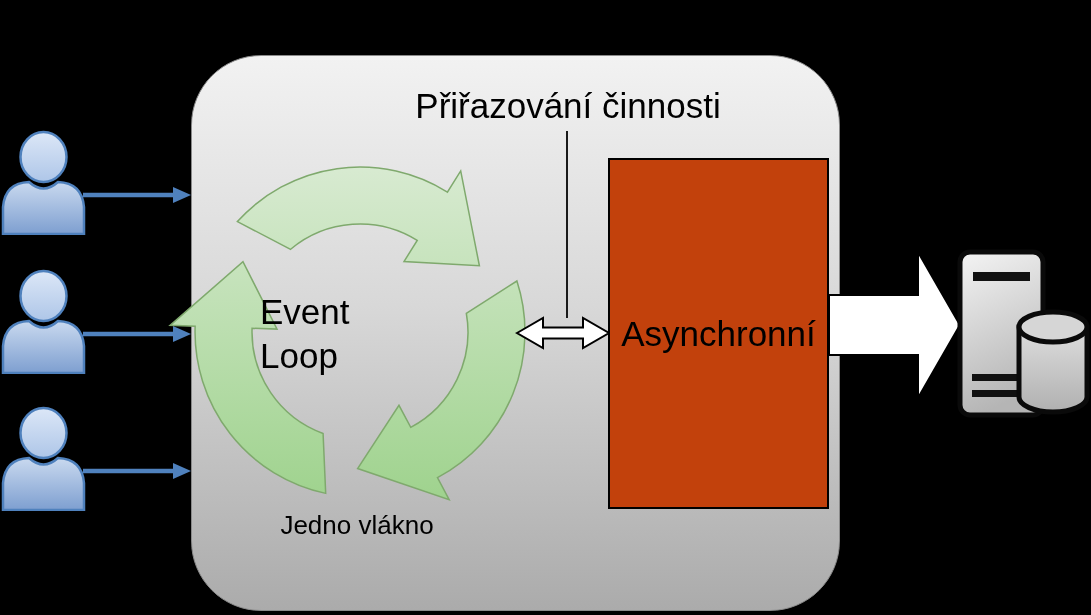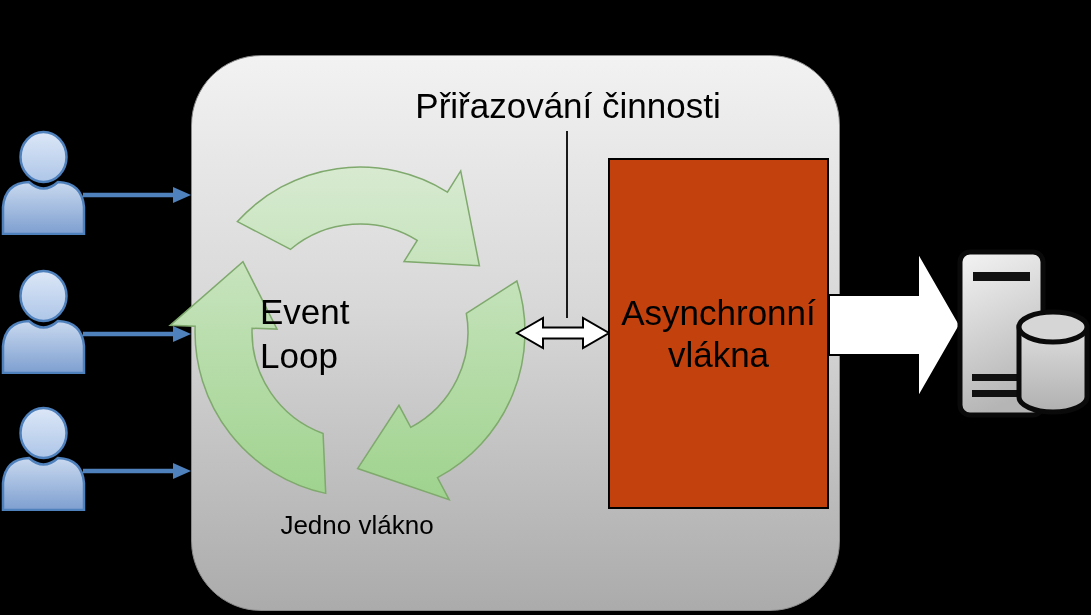--- a/index.html
+++ b/index.html
@@ -146,21 +146,20 @@
   </div>
 
   <div class="abs" id="single-thread-label">Jedno vlákno</div>
 
   <svg class="abs" id="exchange-arrow" width="96" height="34" viewBox="0 0 96 34">
     <polygon points="2,17 28,2 28,11.5 68,11.5 68,2 94,17 68,32 68,22.5 28,22.5 28,32" fill="#ffffff" stroke="#000000" stroke-width="2"></polygon>
   </svg>
 
   <div class="abs" id="async-box">
     <div>Asynchronní</div>
-    <div>vlákna</div>
   </div>
 
   <svg class="abs" id="io-arrow" width="135" height="150" viewBox="0 0 135 150">
     <polygon points="1,45 90,45 90,2 132,75 90,148 90,105 1,105" fill="#ffffff" stroke="#000000" stroke-width="2"></polygon>
   </svg>
   <div class="abs" id="io-label">
   </div>
 
   <svg class="abs" id="server-svg" width="136" height="172" viewBox="0 0 136 172">
     <defs>

